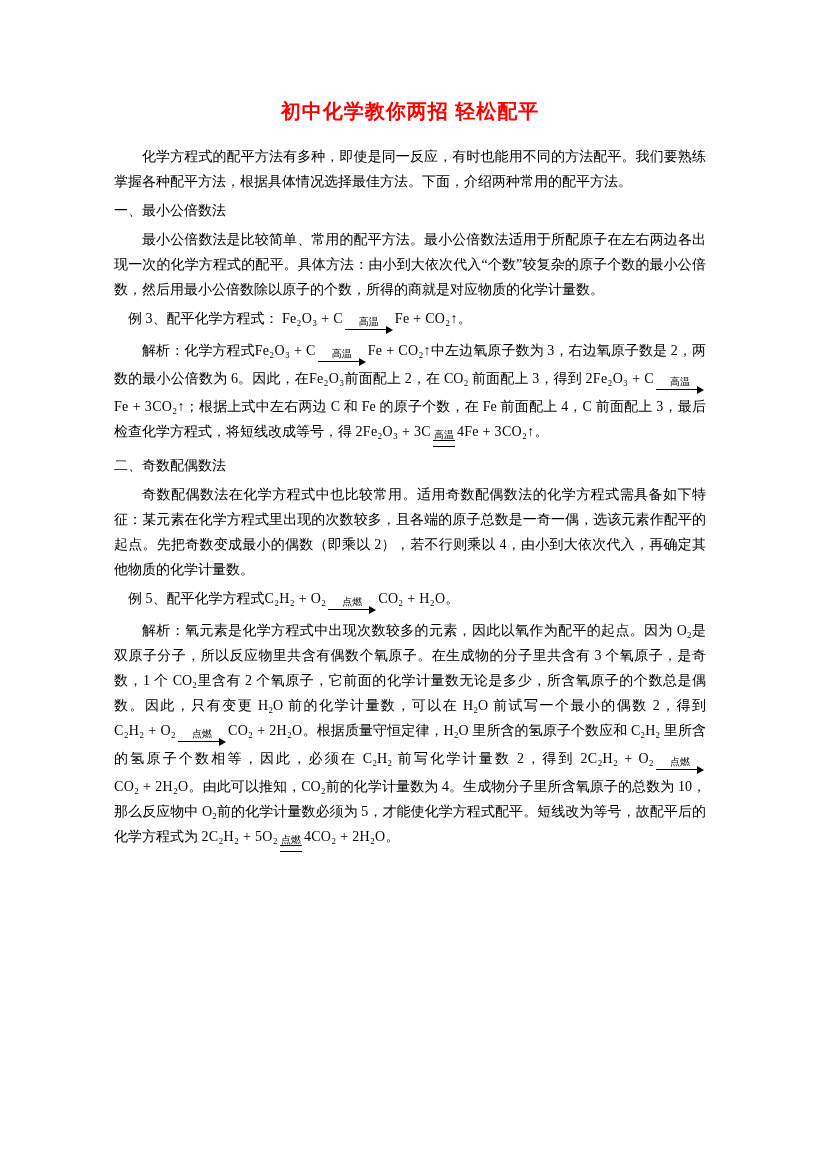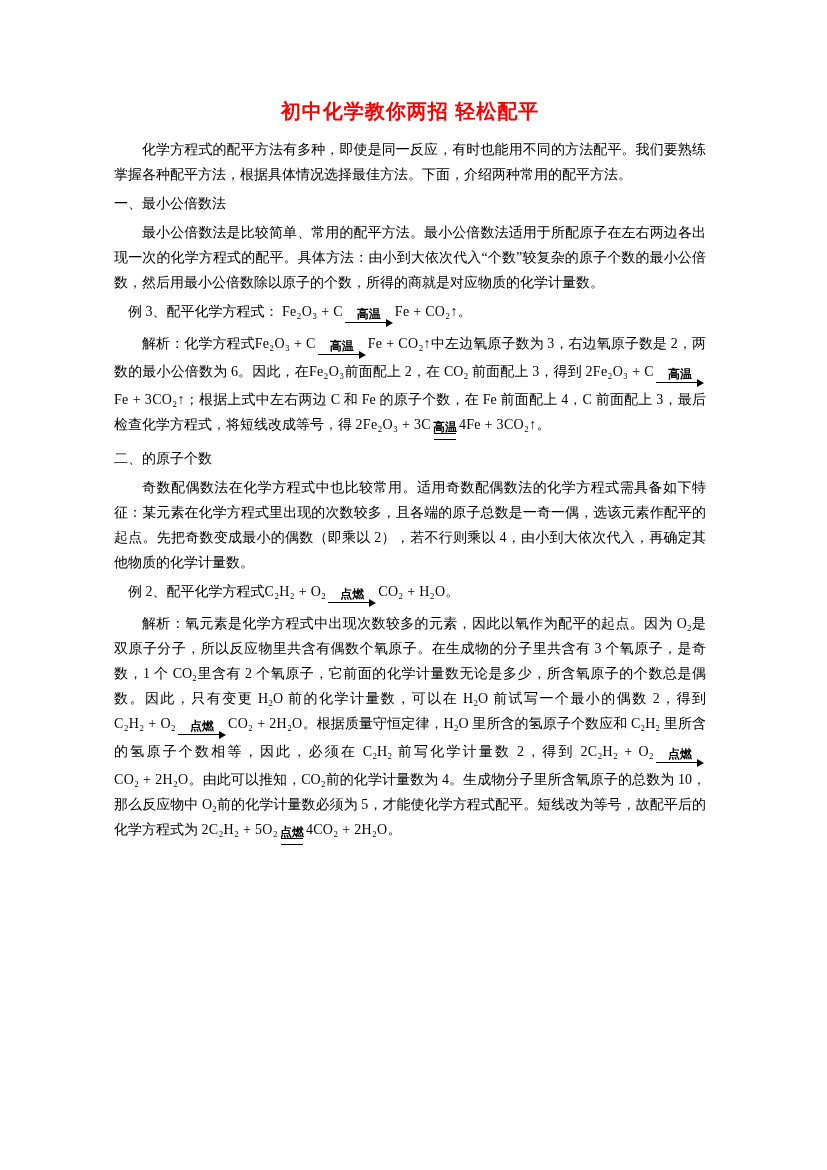--- a/index.html
+++ b/index.html
@@ -3,37 +3,37 @@
 <meta charset="utf-8">
 <style>
   html,body{margin:0;padding:0;background:#ffffff;}
   .page{
     width:827px;height:1170px;background:#ffffff;position:relative;
     overflow:hidden;color:#000;
     font-family:"Liberation Serif","DejaVu Serif",serif;
   }
   .content{position:absolute;left:110px;top:98px;width:600px;}
   .doc-title{
-    margin:0 0 12px 0;text-align:center;font-size:20px;font-weight:bold;
+    margin:0 0 19px 0;text-align:center;font-size:20px;font-weight:bold;
     letter-spacing:1px;color:#ff0000;
     font-family:"Liberation Sans","DejaVu Sans",sans-serif;
   }
   p.para{margin:4px;font-size:14px;line-height:25px;text-align:justify;}
   .indent2{text-indent:28px;}
   .indent1{text-indent:14px;}
   .h-sec{margin-top:22px;}
   .h-sec2{margin-top:16px;}
   .ex2-gap{margin-top:20px;}
   .formula{font-weight:normal;letter-spacing:0.3px;white-space:nowrap;}
   
   .cond-arrow,.cond-eq{
     display:inline-block;text-align:center;vertical-align:-2px;
     margin:0 2px;line-height:normal;
   }
-  .cond{display:block;font-size:12px;font-weight:bold;line-height:9px;
+  .cond{display:block;font-size:10px;font-weight:normal;line-height:9px;
     letter-spacing:0;text-indent:0;}
   .shaft{display:block;position:relative;width:48px;height:8px;}
   .shaft::before{content:"";position:absolute;left:0;right:3px;top:3px;
     border-top:1.6px solid #000;}
   .shaft::after{content:"";position:absolute;right:0;top:0;
     border-left:7px solid #000;border-top:4px solid transparent;
     border-bottom:4px solid transparent;}
   .bars{display:block;width:22px;height:5px;margin:1px auto 2px auto;
     border-top:1.6px solid #000;border-bottom:1.6px solid #000;}
 </style>
@@ -48,22 +48,22 @@
     <p class="para indent2">化学方程式的配平方法有多种，即使是同一反应，有时也能用不同的方法配平。我们要熟练掌握各种配平方法，根据具体情况选择最佳方法。下面，介绍两种常用的配平方法。</p>
 
     <p class="para h-sec">一、最小公倍数法</p>
 
     <p class="para indent2">最小公倍数法是比较简单、常用的配平方法。最小公倍数法适用于所配原子在左右两边各出现一次的化学方程式的配平。具体方法：由小到大依次代入“个数”较复杂的原子个数的最小公倍数，然后用最小公倍数除以原子的个数，所得的商就是对应物质的化学计量数。</p>
 
     <p class="para indent1"><span>例 3、配平化学方程式： </span><span class="formula">Fe₂O₃ + C</span><span class="cond-arrow"><span class="cond">高温</span><span class="shaft"></span></span><span class="formula">Fe + CO₂↑</span><span>。</span></p>
 
     <p class="para indent2"><span>解析：化学方程式</span><span class="formula">Fe₂O₃ + C</span><span class="cond-arrow"><span class="cond">高温</span><span class="shaft"></span></span><span class="formula">Fe + CO₂↑</span><span>中左边氧原子数为 3，右边氧原子数是 2，两数的最小公倍数为 6。因此，在</span><span class="formula">Fe₂O₃</span><span>前面配上 2，在 CO₂ 前面配上 3，得到 </span><span class="formula">2Fe₂O₃ + C</span><span class="cond-arrow"><span class="cond">高温</span><span class="shaft"></span></span><span class="formula">Fe + 3CO₂↑</span><span>；根据上式中左右两边 C 和 Fe 的原子个数，在 Fe 前面配上 4，C 前面配上 3，最后检查化学方程式，将短线改成等号，得 </span><span class="formula">2Fe₂O₃ + 3C</span><span class="cond-eq"><span class="cond">高温</span><span class="bars"></span></span><span class="formula">4Fe + 3CO₂↑</span><span>。</span></p>
 
-    <p class="para h-sec2">二、的原子个数</p>
+    <p class="para h-sec2">二、奇数配偶数法</p>
 
     <p class="para indent2">奇数配偶数法在化学方程式中也比较常用。适用奇数配偶数法的化学方程式需具备如下特征：某元素在化学方程式里出现的次数较多，且各端的原子总数是一奇一偶，选该元素作配平的起点。先把奇数变成最小的偶数（即乘以 2），若不行则乘以 4，由小到大依次代入，再确定其他物质的化学计量数。</p>
 
-    <p class="para indent1 ex2-gap"><span>例 2、配平化学方程式</span><span class="formula">C₂H₂ + O₂</span><span class="cond-arrow"><span class="cond">点燃</span><span class="shaft"></span></span><span class="formula">CO₂ + H₂O</span><span>。</span></p>
+    <p class="para indent1 ex2-gap"><span>例 5、配平化学方程式</span><span class="formula">C₂H₂ + O₂</span><span class="cond-arrow"><span class="cond">点燃</span><span class="shaft"></span></span><span class="formula">CO₂ + H₂O</span><span>。</span></p>
 
     <p class="para indent2"><span>解析：氧元素是化学方程式中出现次数较多的元素，因此以氧作为配平的起点。因为 O₂是双原子分子，所以反应物里共含有偶数个氧原子。在生成物的分子里共含有 3 个氧原子，是奇数，1 个 CO₂里含有 2 个氧原子，它前面的化学计量数无论是多少，所含氧原子的个数总是偶数。因此，只有变更 H₂O 前的化学计量数，可以在 H₂O 前试写一个最小的偶数 2，得到 </span><span class="formula">C₂H₂ + O₂</span><span class="cond-arrow"><span class="cond">点燃</span><span class="shaft"></span></span><span class="formula">CO₂ + 2H₂O</span><span>。根据质量守恒定律，H₂O 里所含的氢原子个数应和 C₂H₂ 里所含的氢原子个数相等，因此，必须在 C₂H₂ 前写化学计量数 2，得到 </span><span class="formula">2C₂H₂ + O₂</span><span class="cond-arrow"><span class="cond">点燃</span><span class="shaft"></span></span><span class="formula">CO₂ + 2H₂O</span><span>。由此可以推知，CO₂前的化学计量数为 4。生成物分子里所含氧原子的总数为 10，那么反应物中 O₂前的化学计量数必须为 5，才能使化学方程式配平。短线改为等号，故配平后的化学方程式为 </span><span class="formula">2C₂H₂ + 5O₂</span><span class="cond-eq"><span class="cond">点燃</span><span class="bars"></span></span><span class="formula">4CO₂ + 2H₂O</span><span>。</span></p>
 
   </div>
 </div>
 
 </body></html>

